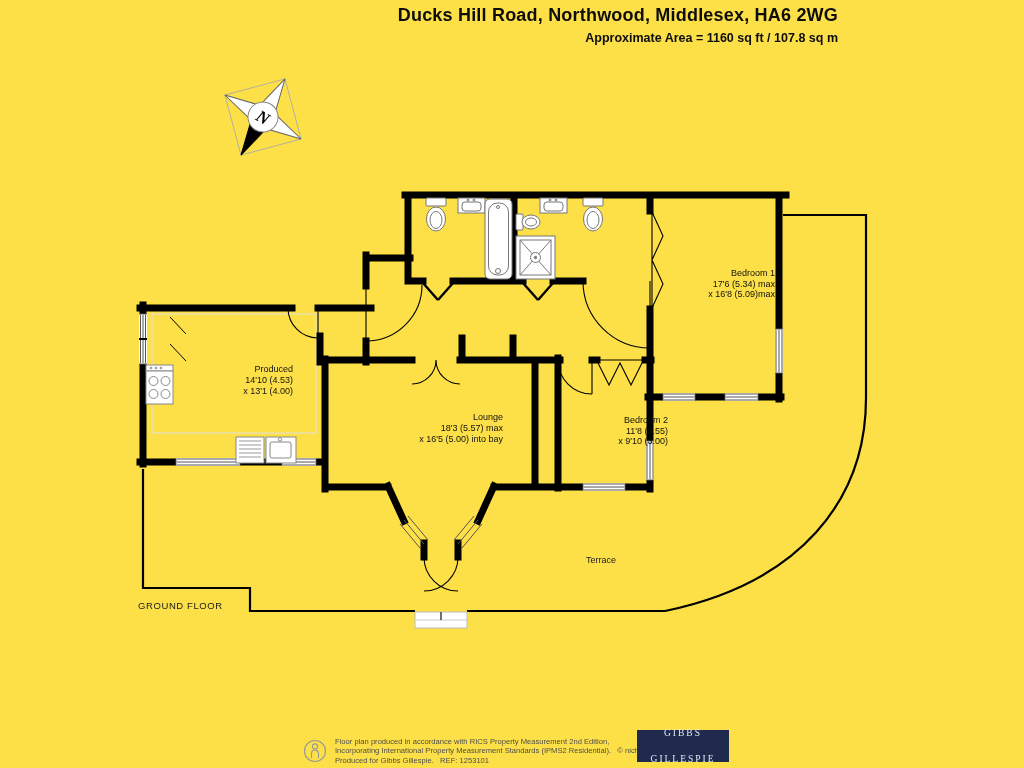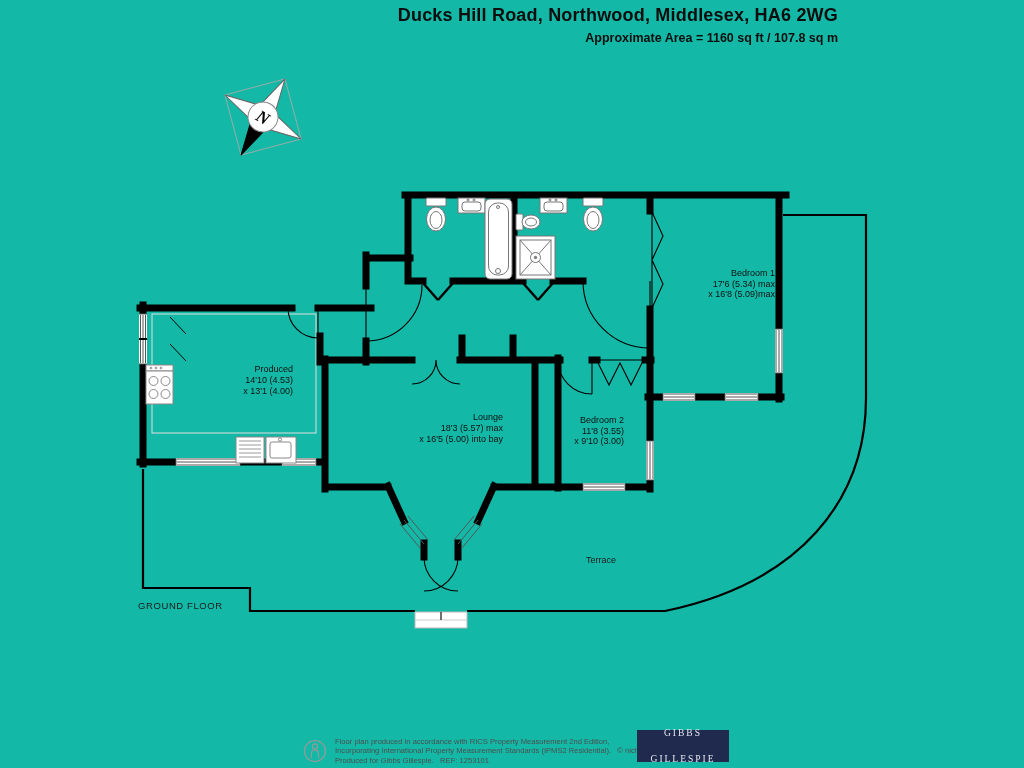--- a/index.html
+++ b/index.html
@@ -1,16 +1,16 @@
 <!DOCTYPE html>
 <html><head>
 <meta charset="utf-8">
 <style>
   html,body{margin:0;padding:0;background:#fff;}
-  .page{position:relative;width:1024px;height:768px;background:#14b8a6;overflow:hidden;
+  .page{position:relative;width:1024px;height:768px;background:#fde047;overflow:hidden;
         font-family:"Liberation Sans",sans-serif;}
   svg.plan{position:absolute;left:0;top:0;}
   .hdr{position:absolute;top:5px;right:186px;text-align:right;color:#0d0d0d;}
   .hdr .title{font-size:18px;font-weight:bold;letter-spacing:.2px;}
   .hdr .area{font-size:12.5px;font-weight:bold;margin-top:5px;}
   .hdr .note{font-size:8px;color:#222;margin-top:2px;}
   .lbl{position:absolute;text-align:right;font-size:9px;line-height:11px;color:#111;}
   .lbl .rname{display:block;}
   .floorlbl{position:absolute;left:138px;top:600px;font-size:9.5px;letter-spacing:.6px;color:#1a1a1a;}
   .terrlbl{position:absolute;left:561px;top:555px;width:80px;text-align:center;font-size:9px;color:#1a1a1a;}
@@ -193,21 +193,21 @@
   <div class="lbl" style="left:343px;top:412px;width:160px;">
     <span class="rname">Lounge</span>
     <span class="rname">18'3 (5.57) max</span>
     <span class="rname">x 16'5 (5.00) into bay</span>
   </div>
   <div class="lbl" style="left:655px;top:268px;width:120px;line-height:10.5px;">
     <span class="rname">Bedroom 1</span>
     <span class="rname">17'6 (5.34) max</span>
     <span class="rname">x 16'8 (5.09)max</span>
   </div>
-  <div class="lbl" style="left:504px;top:415px;width:120px;line-height:10.5px;">
+  <div class="lbl" style="left:548px;top:415px;width:120px;line-height:10.5px;">
     <span class="rname">Bedroom 2</span>
     <span class="rname">11'8 (3.55)</span>
     <span class="rname">x 9'10 (3.00)</span>
   </div>
   <div class="terrlbl">Terrace</div>
   <div class="floorlbl">GROUND FLOOR</div>
 
   <div class="footer">
     <svg class="nicheicon" viewBox="0 0 24 26">
       <circle cx="12" cy="13" r="10.5" fill="none" stroke="#999" stroke-width="1.2"></circle>

